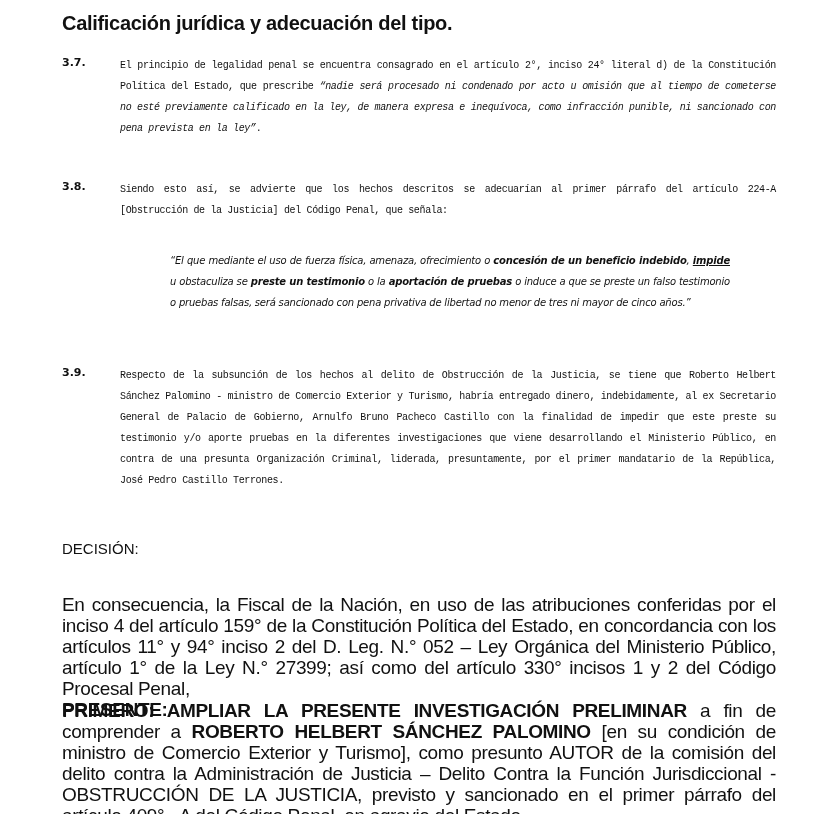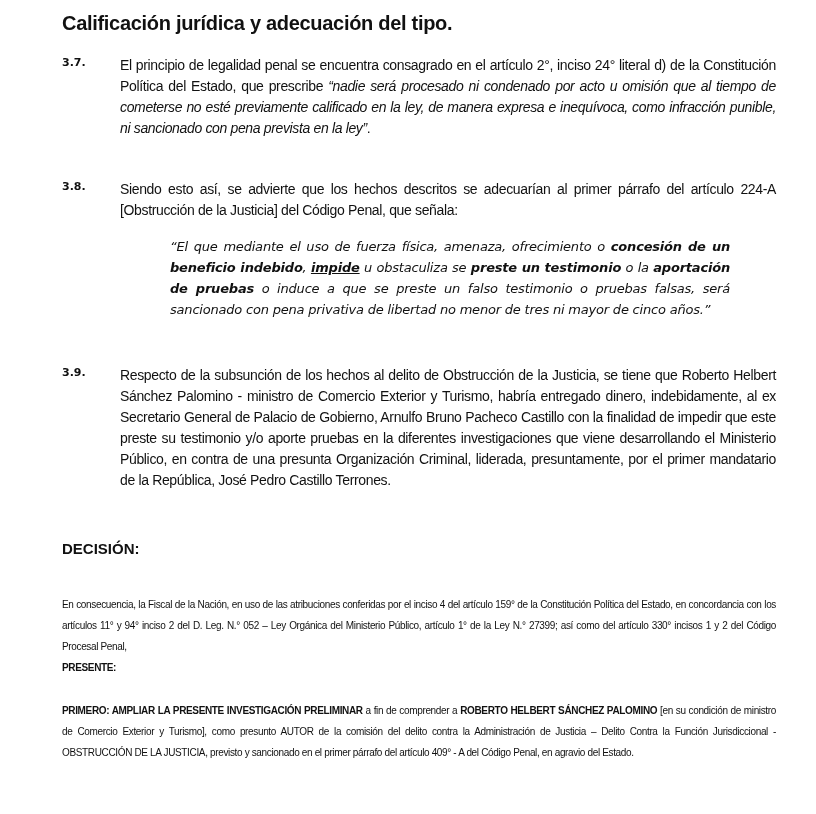--- a/index.html
+++ b/index.html
@@ -13,38 +13,38 @@
     font-family: "Liberation Sans", sans-serif; font-weight: bold;
     font-size: 20px; letter-spacing: -0.3px; white-space: nowrap;
   }
   .item { position: absolute; left: 0; width: 714px; }
   .num {
     position: absolute; left: 0; top: 0;
     font-family: "DejaVu Sans", sans-serif; font-weight: bold; font-size: 11px;
   }
   .item-text {
     position: absolute; left: 58px; width: 656px;
-    font-family: Liberation Sans, sans-serif; font-size: 14px;
+    font-family: Liberation Mono, monospace; font-size: 10px;
     line-height: 21px; text-align: justify; letter-spacing: -0.35px;
   }
   .item-text i { font-style: italic; }
   .quote {
-    position: absolute; left: 108px; width: 560px; top: 236px;
-    font-family: "DejaVu Sans", sans-serif; font-style: italic; font-size: 13px;
+    position: absolute; left: 108px; width: 560px; top: 250px;
+    font-family: "DejaVu Sans", sans-serif; font-style: italic; font-size: 10px;
     line-height: 21px; text-align: justify; letter-spacing: -0.2px;
   }
   .quote b { font-weight: bold; }
   .quote u b, .quote b u { text-decoration: underline; }
   .decision-title {
     position: absolute; top: 540px; left: 0;
-    font-family: "Liberation Sans", sans-serif; font-weight: bold; font-size: 15px;
+    font-family: "Liberation Sans", sans-serif; font-weight: normal; font-size: 15px;
   }
   .para {
     position: absolute; left: 0; width: 714px;
-    font-family: "Liberation Sans", sans-serif; font-size: 10px;
+    font-family: "Liberation Sans", sans-serif; font-size: 19px;
     line-height: 21px; text-align: justify; letter-spacing: -0.35px;
   }
   .para b { font-weight: bold; }
 </style>
 </head>
 <body>
 
 <div class="page">
 
   <div class="heading">Calificación jurídica y adecuación del tipo.</div>

